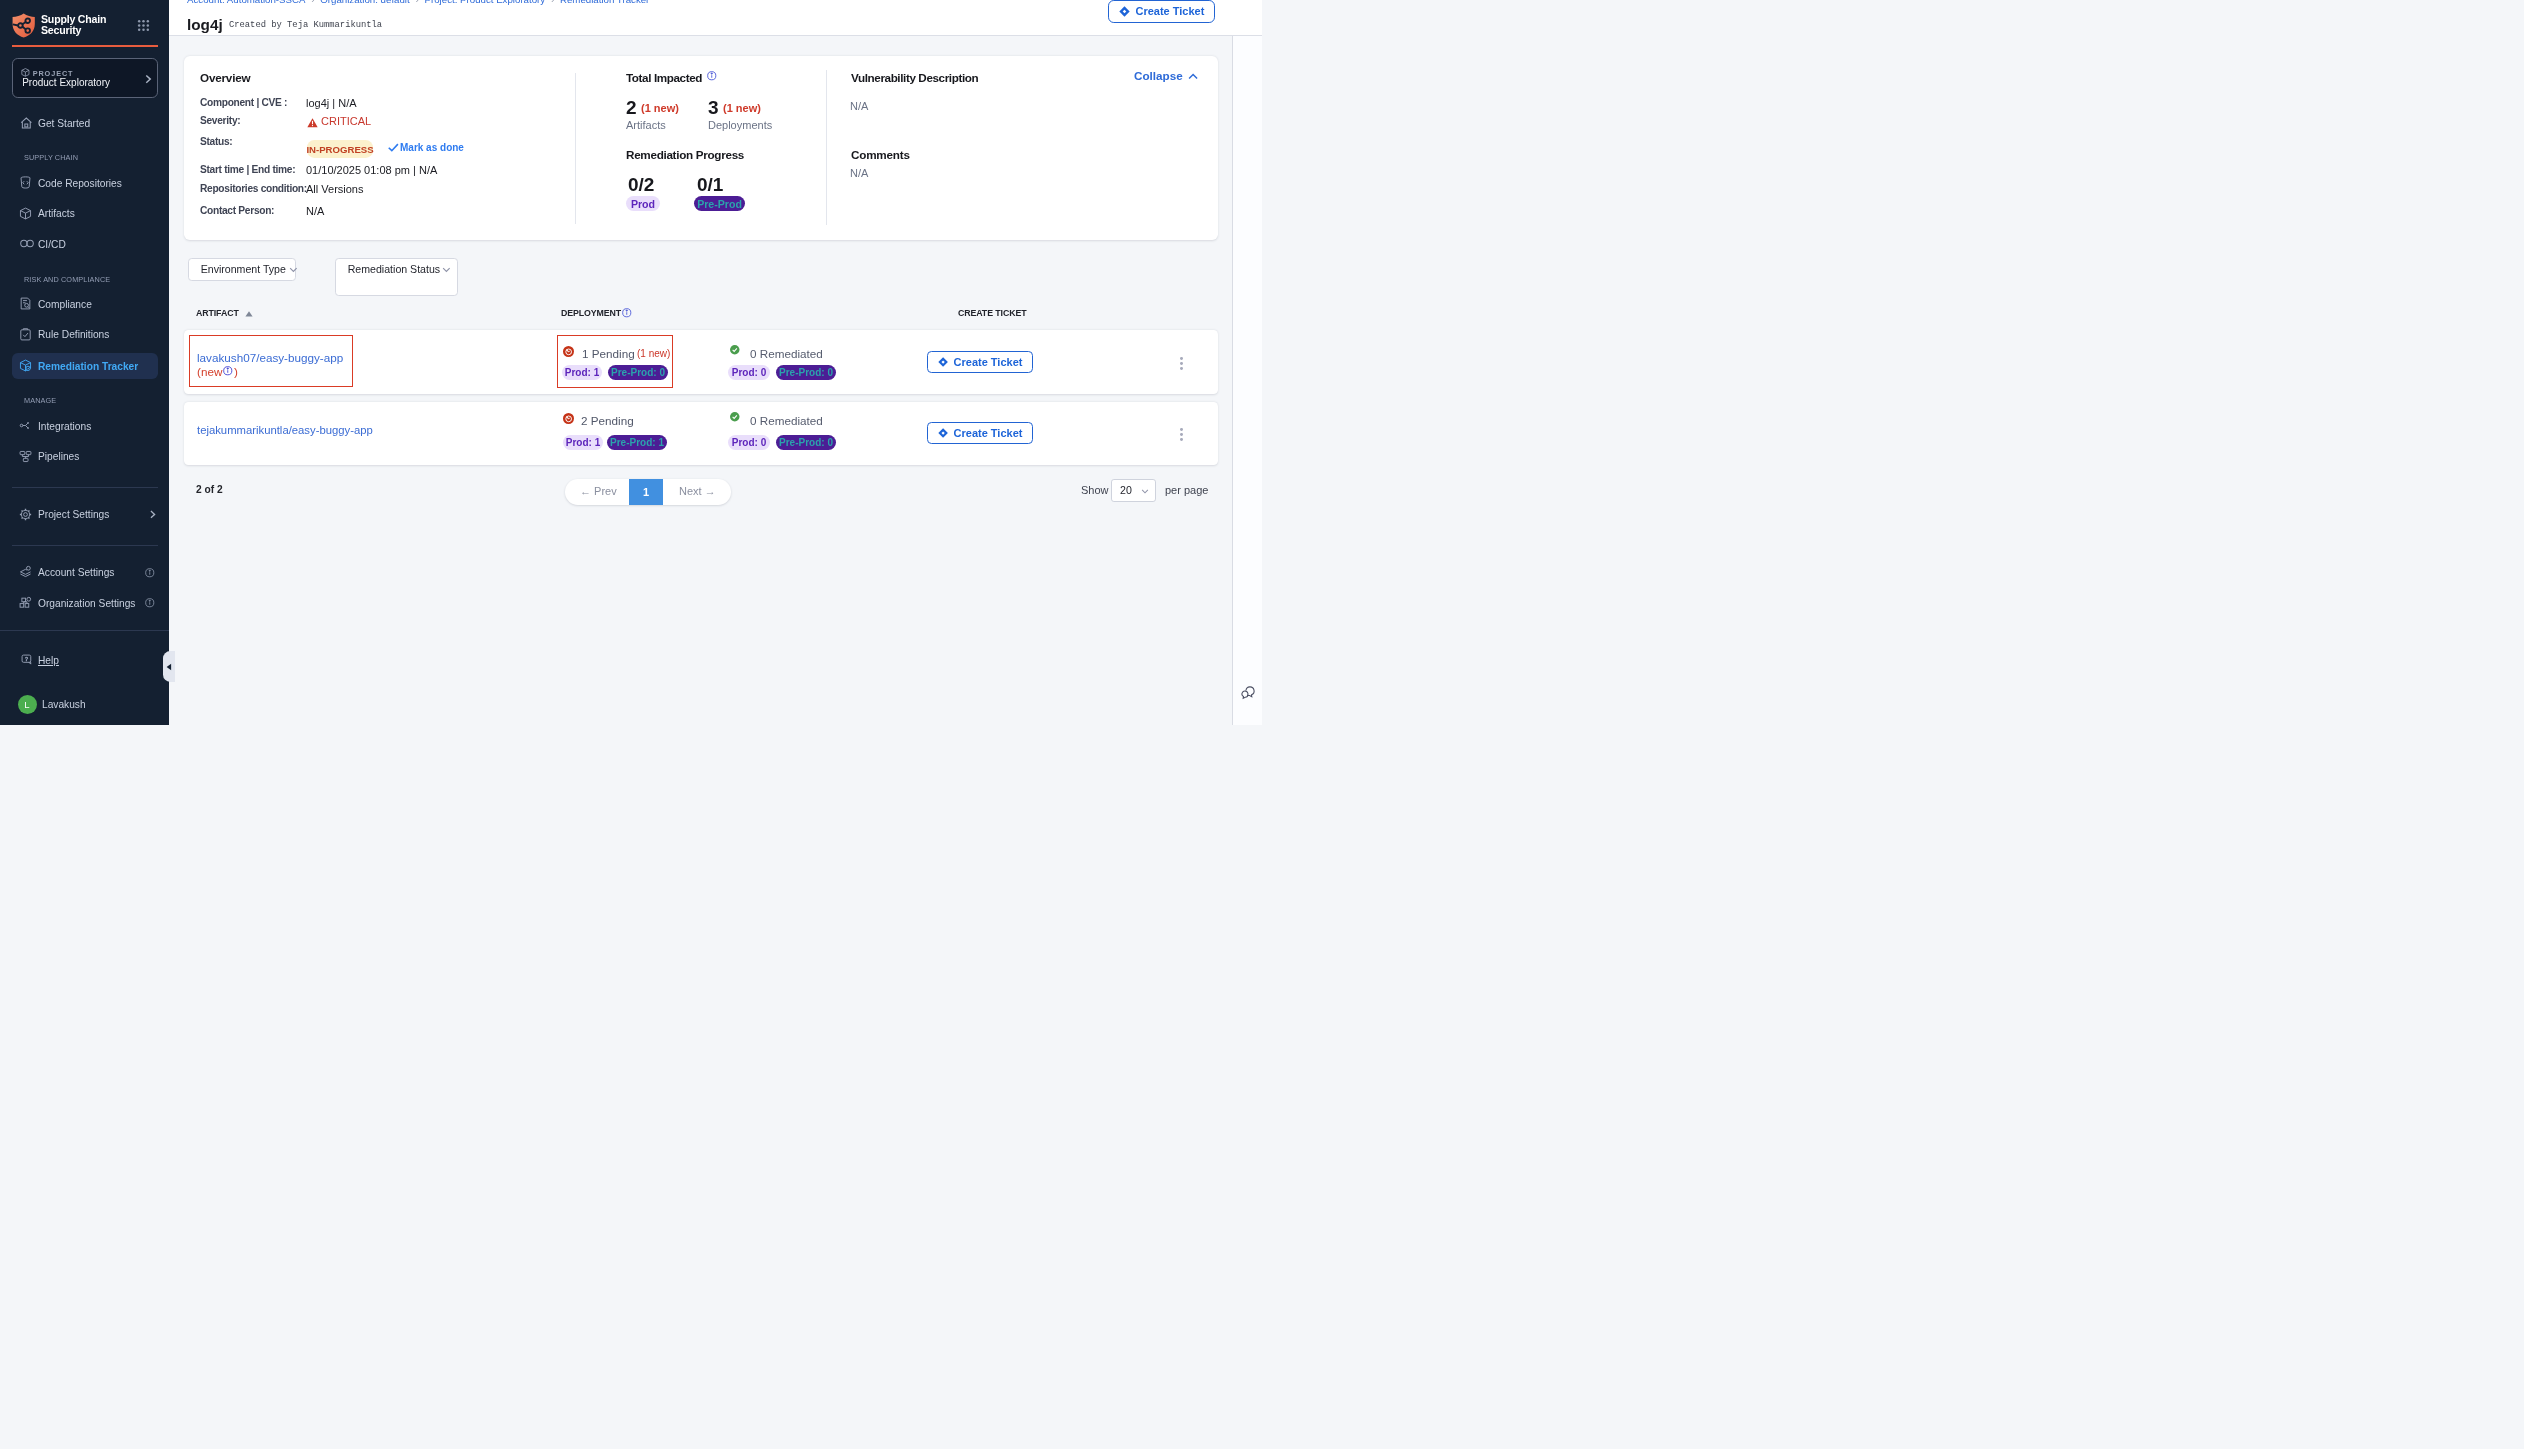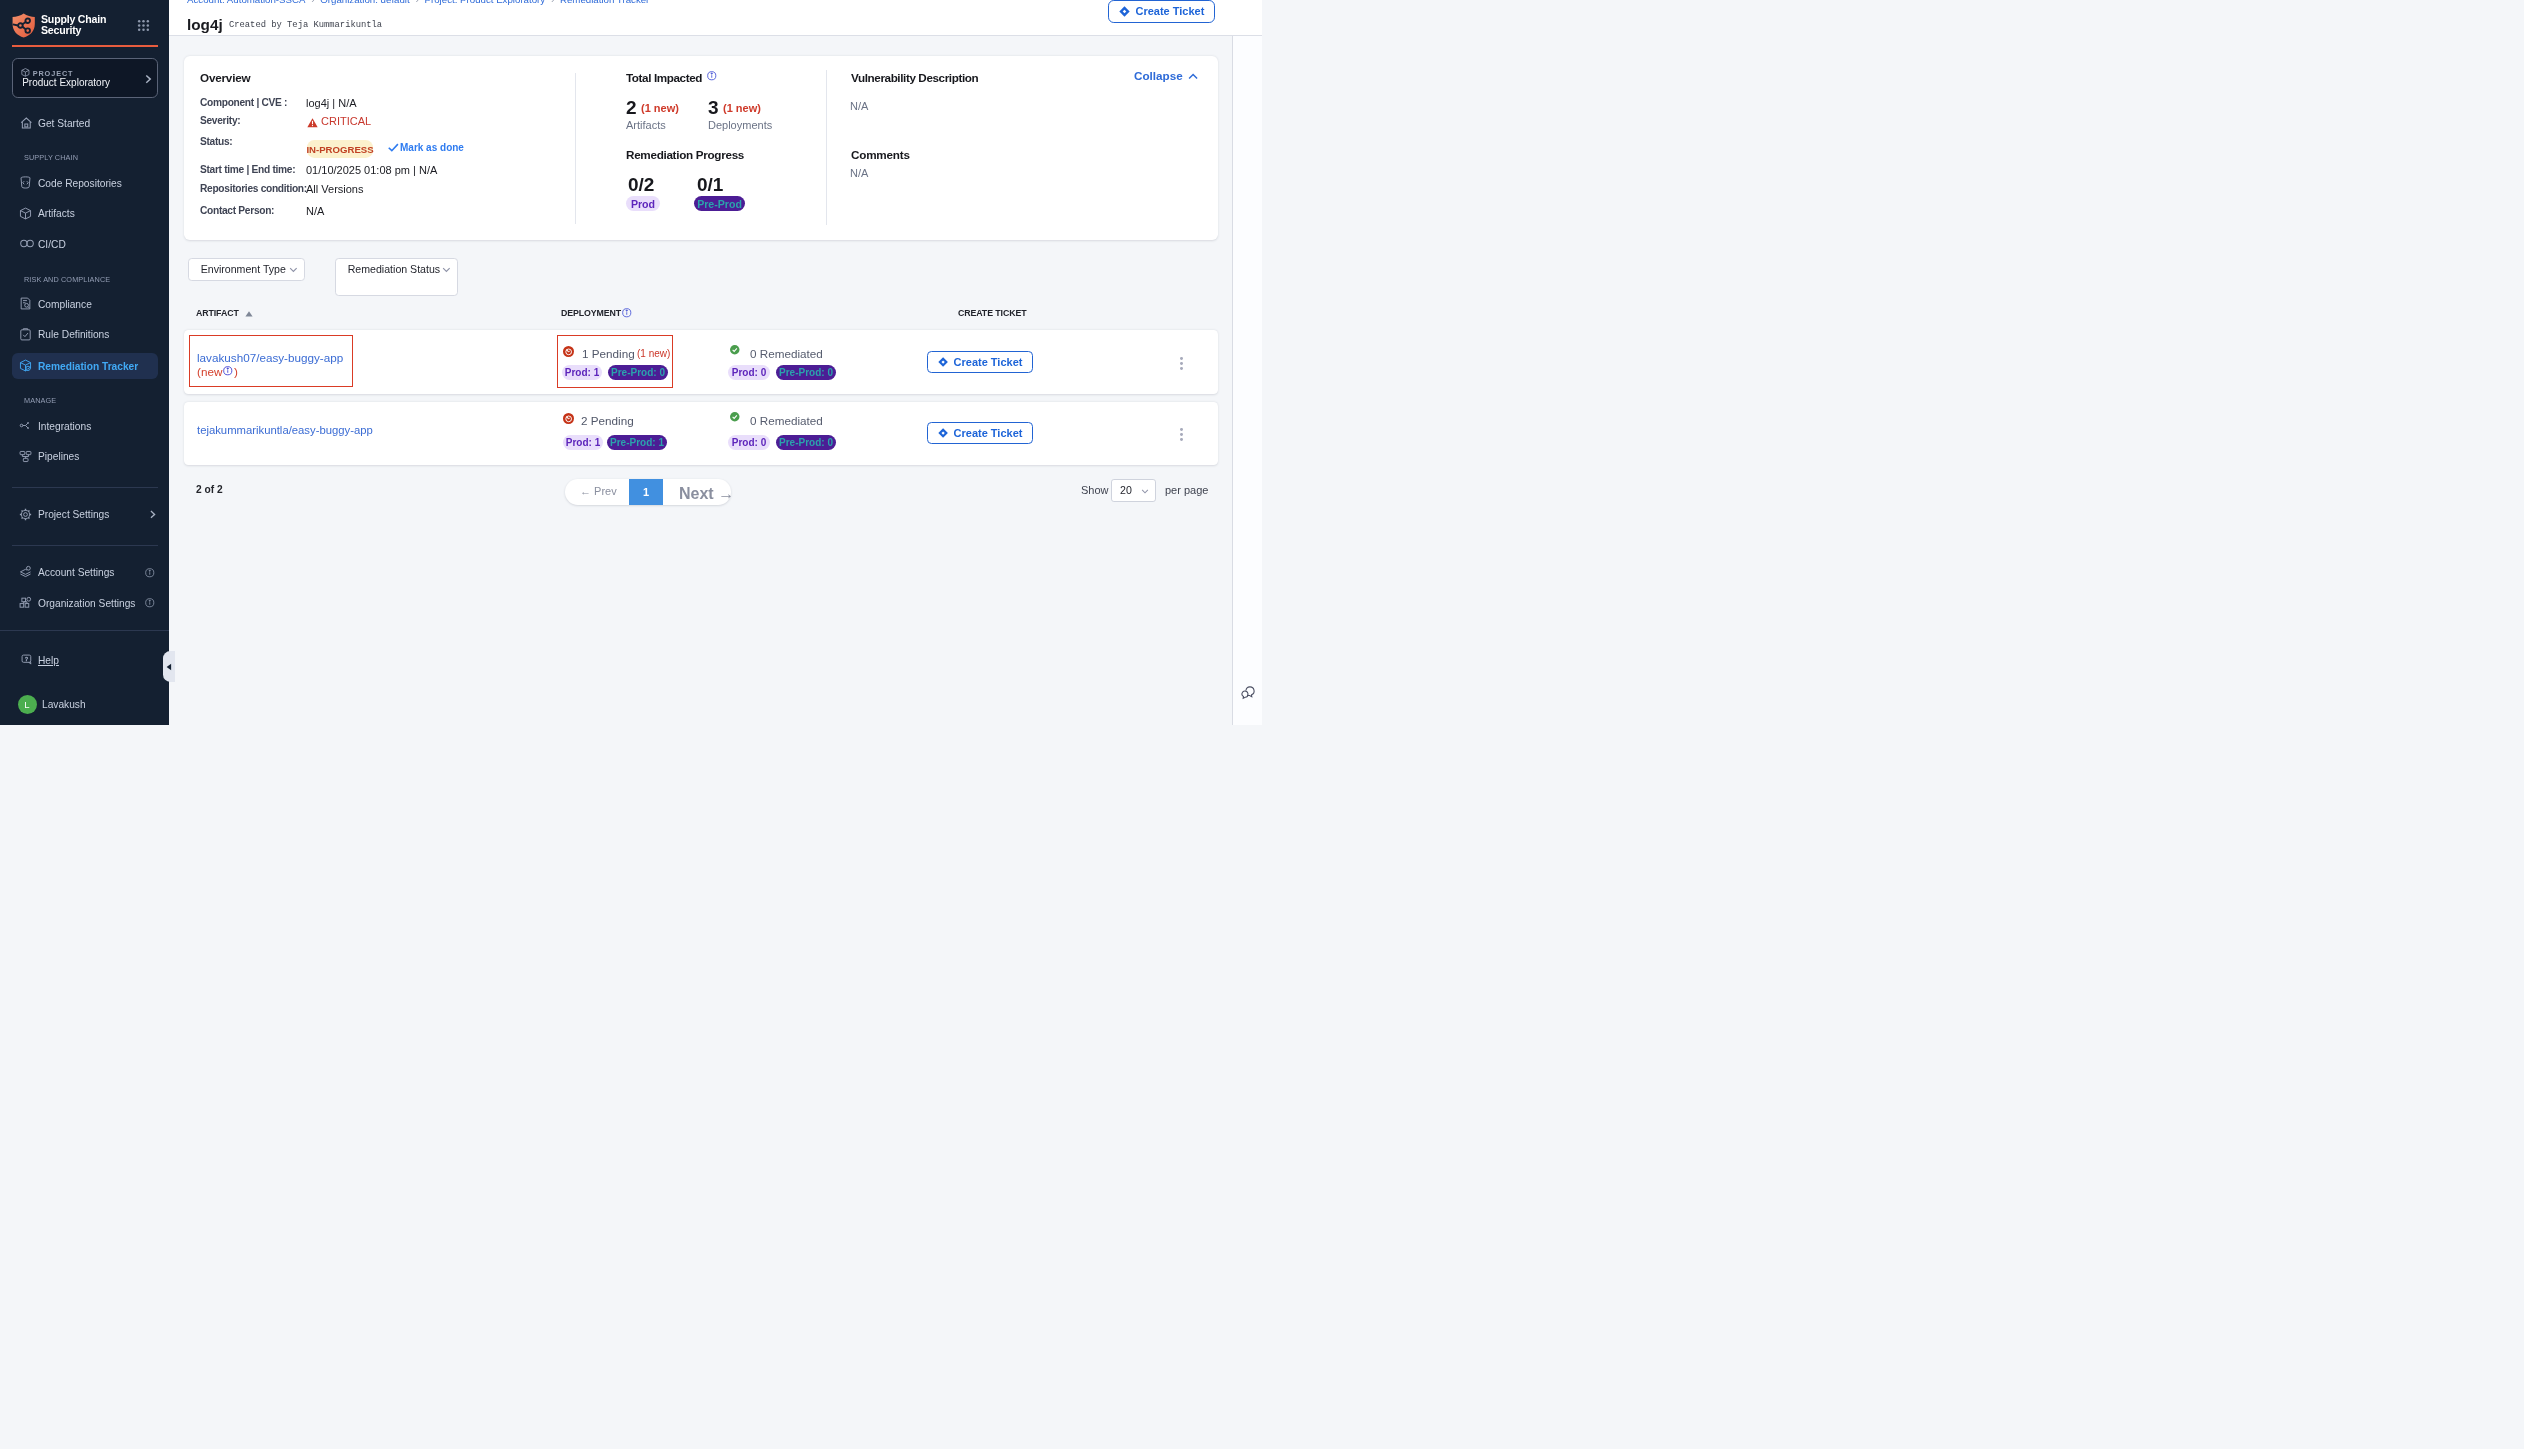--- a/index.html
+++ b/index.html
@@ -263,21 +263,21 @@
 
 <div class="abs" style="left:851px; top:71px; font-size:11.7px; letter-spacing:-0.4px; font-weight:bold; color:#17181d;">Vulnerability Description</div>
 <div class="abs" style="left:1134px; top:69px; font-size:11.7px; font-weight:bold; color:#2e6bd8;">Collapse</div>
 <svg class="abs" style="left:1188px; top:73px;" width="10.2" height="6.6" viewBox="0 0 14 9" fill="none" stroke="#2e6bd8" stroke-width="2">
     <polyline points="1.5,7.5 7,2 12.5,7.5"></polyline>
   </svg>
 <div class="abs" style="left:850px; top:100px; font-size:11px; color:#6b7386;">N/A</div>
 <div class="abs" style="left:851px; top:148px; font-size:11.7px; letter-spacing:-0.2px; font-weight:bold; color:#17181d;">Comments</div>
 <div class="abs" style="left:850px; top:167px; font-size:11px; color:#6b7386;">N/A</div>
 
-<div class="abs" style="left:188px; top:258px; width:117px; height:22.6px; background:#fff; border:0.7px solid #d6d9e2; border-radius:3.7px;">
+<div class="abs" style="left:188px; top:258px; width:108px; height:22.6px; background:#fff; border:0.7px solid #d6d9e2; border-radius:3.7px;">
   <div class="abs" style="left:11.7px; top:4.4px; font-size:10.6px; color:#24262e;">Environment Type</div>
   <svg class="abs" style="left:100px; top:8px;" width="8.8" height="5.8" viewBox="0 0 12 8" fill="none" stroke="#8f93a8" stroke-width="1.6">
       <polyline points="1.5,1.5 6,6 10.5,1.5"></polyline>
     </svg>
 </div>
 <div class="abs" style="left:335px; top:258px; width:123px; height:38px; background:#fff; border:0.7px solid #d6d9e2; border-radius:3.7px;">
   <div class="abs" style="left:11.7px; top:4.4px; font-size:10.6px; color:#24262e;">Remediation Status</div>
   <svg class="abs" style="left:106px; top:8px;" width="8.8" height="5.8" viewBox="0 0 12 8" fill="none" stroke="#8f93a8" stroke-width="1.6">
       <polyline points="1.5,1.5 6,6 10.5,1.5"></polyline>
     </svg>
@@ -366,21 +366,21 @@
   <span>Create Ticket</span>
 </div>
 <div class="kdot" style="left:1180px; top:428px;"></div>
 <div class="kdot" style="left:1180px; top:433px;"></div>
 <div class="kdot" style="left:1180px; top:438px;"></div>
 
 <div class="abs" style="left:196px; top:484px; font-size:10.2px; font-weight:bold; color:#24262c;">2 of 2</div>
 <div class="abs" style="left:565px; top:479px; width:166px; height:25.6px; background:#fff; border-radius:12.8px; box-shadow:0 0.7px 2.2px rgba(40,48,70,.18);"></div>
 <div class="abs" style="left:580px; top:485px; font-size:11px; color:#8a8f9f;">← Prev</div>
 <div class="abs" style="left:629px; top:479px; width:34px; height:25.6px; background:#4190e0; color:#fff; font-size:11px; font-weight:bold; display:flex; align-items:center; justify-content:center;">1</div>
-<div class="abs" style="left:679px; top:485px; font-size:16px; color:#8a8f9f;font-weight:bold;">Next →</div>
+<div class="abs" style="left:679px; top:485px; font-size:11px; color:#8a8f9f;">Next →</div>
 <div class="abs" style="left:1081px; top:484px; font-size:11px; color:#3f4350;">Show</div>
 <div class="abs" style="left:1111px; top:479px; width:45px; height:22.6px; background:#fff; border:0.7px solid #cfd3dd; border-radius:2.9px;">
   <div class="abs" style="left:8px; top:4.4px; font-size:10.6px; color:#24262e;">20</div>
   <svg class="abs" style="left:29px; top:8.8px;" width="8" height="5.1" viewBox="0 0 12 8" fill="none" stroke="#8f93a8" stroke-width="1.6">
       <polyline points="1.5,1.5 6,6 10.5,1.5"></polyline>
     </svg>
 </div>
 <div class="abs" style="left:1165px; top:484px; font-size:11px; color:#3f4350;">per page</div>
 
 <svg class="abs" style="left:1241px; top:685px;" width="15.3" height="15.3" viewBox="0 0 21 21" fill="none" stroke="#4b4f63" stroke-width="1.5">

